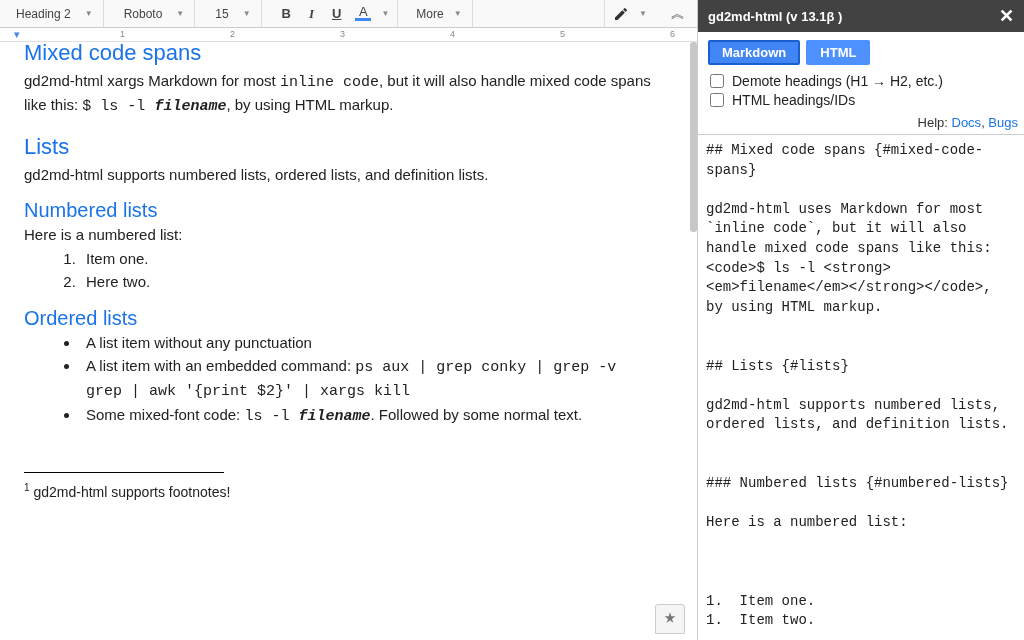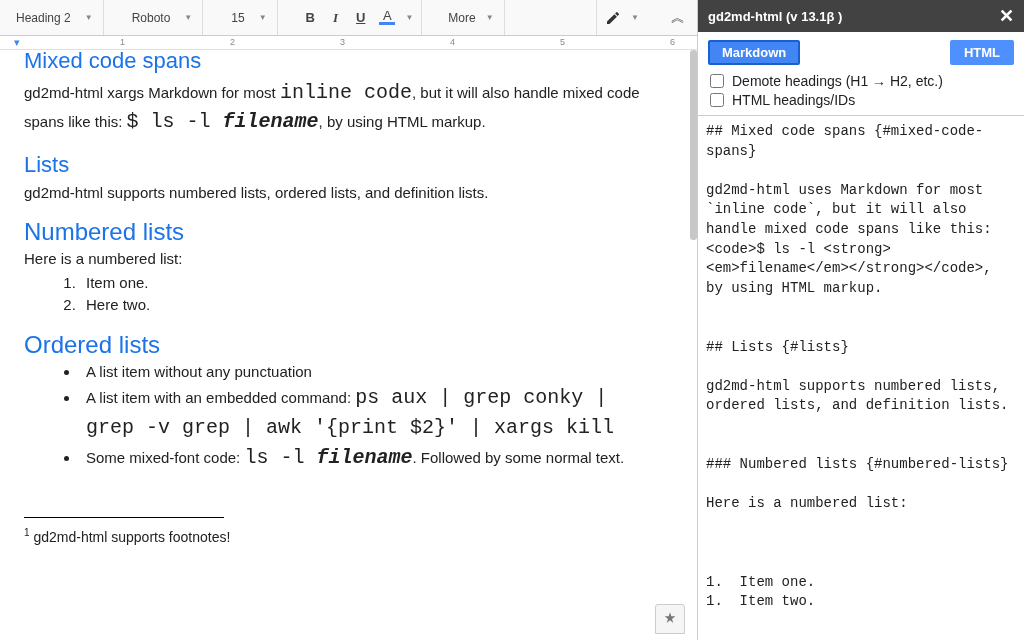--- a/index.html
+++ b/index.html
@@ -1,55 +1,55 @@
 <!DOCTYPE html>
 <html><head>
 <meta charset="utf-8">
 <style>
   * { box-sizing: border-box; margin: 0; padding: 0; }
   body { font-family: Arial, sans-serif; font-size: 13px; color: #222; width: 1024px; height: 640px; overflow: hidden; background: #fff; display: flex; }
   .left-pane { flex: 1; display: flex; flex-direction: column; min-width: 0; }
-  .toolbar { display: flex; align-items: center; height: 36px; border-bottom: 1px solid #ccc; background: #f9f9f9; padding: 0 4px; gap: 16px; }
+  .toolbar { display: flex; align-items: center; height: 28px; border-bottom: 1px solid #ccc; background: #f9f9f9; padding: 0 4px; gap: 8px; }
   .tb-select { display: flex; align-items: center; padding: 0 10px 0 12px; height: 100%; border-right: 1px solid #ddd; font-size: 12px; color: #444; cursor: pointer; }
   .tb-select .chev { margin-left: 14px; font-size: 8px; color: #888; }
   .tb-group { display: flex; align-items: center; height: 100%; border-right: 1px solid #ddd; padding: 0 8px; gap: 10px; }
   .tb-btn { font-size: 13px; font-weight: bold; color: #444; cursor: pointer; padding: 2px 4px; }
   .tb-btn.italic { font-style: italic; font-family: serif; }
   .tb-btn.underline { text-decoration: underline; }
   .tb-color { display: flex; flex-direction: column; align-items: center; cursor: pointer; }
   .tb-color .letter { font-size: 13px; line-height: 11px; color: #444; }
   .tb-color .bar { width: 16px; height: 3px; background: #4285f4; margin-top: 1px; }
   .tb-more { display: flex; align-items: center; padding: 0 10px; height: 100%; border-right: 1px solid #ddd; font-size: 12px; color: #444; cursor: pointer; }
   .tb-more .chev { margin-left: 10px; font-size: 8px; color: #888; }
   .tb-spacer { flex: 1; }
   .tb-pen { width: 16px; height: 16px; cursor: pointer; }
   .tb-collapse { font-size: 14px; color: #666; padding: 0 8px; cursor: pointer; }
   .ruler { height: 14px; background: #fff; border-bottom: 1px solid #e0e0e0; position: relative; font-size: 9px; color: #888; }
   .ruler .tick { position: absolute; top: 1px; }
   .ruler .marker { position: absolute; top: 0; font-size: 11px; color: #4285f4; }
   .doc-area { flex: 1; overflow: hidden; position: relative; padding: 6px 40px 20px 24px; background: #fff; }
   .doc-area h2 { font-size: 22px; font-weight: normal; color: #1a73e8; margin-bottom: 4px; font-family: Arial; }
   .doc-area h2.cut { margin-top: -8px; }
-  .doc-area h3 { font-size: 24px; font-weight: normal; color: #1a73e8; margin: 14px 0 2px; font-family: Arial; }
+  .doc-area h3 { font-size: 20px; font-weight: normal; color: #1a73e8; margin: 14px 0 2px; font-family: Arial; }
   .doc-area p { font-size: 15px; line-height: 1.45; margin-bottom: 2px; font-family: Arial; }
-  .doc-area code { font-family: "Courier New", monospace; font-size: 20px; }
+  .doc-area code { font-family: "Courier New", monospace; font-size: 15px; }
   .doc-area code em { font-style: italic; }
   .doc-area ol, .doc-area ul { margin-left: 56px; font-size: 15px; line-height: 1.5; font-family: Arial; }
   .doc-area ol li, .doc-area ul li { padding-left: 6px; }
   .doc-area .footnote-rule { width: 200px; border: none; border-top: 1.5px solid #000; margin: 44px 0 8px; }
   .doc-area .footnote { font-size: 14px; }
   .doc-area .footnote sup { font-size: 10px; }
   .doc-scroll { position: absolute; right: 0; top: 0; width: 7px; height: 190px; background: rgba(0,0,0,0.22); border-radius: 3px; }
   .explore-btn { position: absolute; right: 12px; bottom: 6px; width: 30px; height: 30px; border: 1px solid #ccc; border-radius: 3px 3px 0 0; background: #f5f5f5; display: flex; align-items: center; justify-content: center; cursor: pointer; }
   .explore-btn svg { width: 16px; height: 16px; }
   .right-pane { width: 327px; display: flex; flex-direction: column; border-left: 1px solid #ccc; background: #fff; }
   .sidebar-header { background: #424242; color: #fff; height: 32px; display: flex; align-items: center; padding: 0 10px; font-size: 13px; }
   .sidebar-header .title { flex: 1; font-weight: bold; }
   .sidebar-header .close { font-size: 18px; cursor: pointer; font-weight: bold; }
-  .sidebar-tabs { padding: 8px 10px 6px; display: flex; gap: 6px; justify-content: space-between; }
+  .sidebar-tabs { padding: 8px 10px 6px; display: flex; gap: 6px; }
   .sidebar-tab { padding: 5px 14px; font-size: 13px; font-weight: bold; border-radius: 2px; cursor: pointer; }
   .sidebar-tab.active { background: #4285f4; color: #fff; border: 2px solid #1a5fd0; padding: 3px 12px; }
   .sidebar-tab.inactive { background: #4d90fe; color: #fff; }
   .sidebar-opts { padding: 2px 12px 4px; font-size: 14px; }
   .sidebar-opts label { display: flex; align-items: center; gap: 8px; margin-bottom: 3px; cursor: pointer; }
   .sidebar-opts input { width: 14px; height: 14px; }
   .sidebar-help { text-align: right; padding: 0 6px 4px; font-size: 13px; color: #333; }
   .sidebar-help a { color: #1a73e8; text-decoration: none; cursor: pointer; }
   .sidebar-output { flex: 1; border-top: 1px solid #ccc; padding: 6px 8px; font-family: "Courier New", monospace; font-size: 14px; line-height: 1.4; white-space: pre-wrap; word-wrap: break-word; overflow: hidden; color: #222; }
 </style>
@@ -151,20 +151,23 @@
   <div class="sidebar-opts">
     <label>
         <input type="checkbox" style="">
         <span>Demote headings (H1 → H2, etc.)</span>
       </label>
     <label>
         <input type="checkbox" style="">
         <span>HTML headings/IDs</span>
       </label>
   </div>
+  <div class="sidebar-help">
+    <span>Help: </span><a>Docs</a><span>, </span><a>Bugs</a>
+  </div>
   <div class="sidebar-output">## Mixed code spans {#mixed-code-spans}
 
 gd2md-html uses Markdown for most `inline code`, but it will also handle mixed code spans like this: &lt;code&gt;$ ls -l &lt;strong&gt;&lt;em&gt;filename&lt;/em&gt;&lt;/strong&gt;&lt;/code&gt;, by using HTML markup.
 
 
 ## Lists {#lists}
 
 gd2md-html supports numbered lists, ordered lists, and definition lists.
 
 

